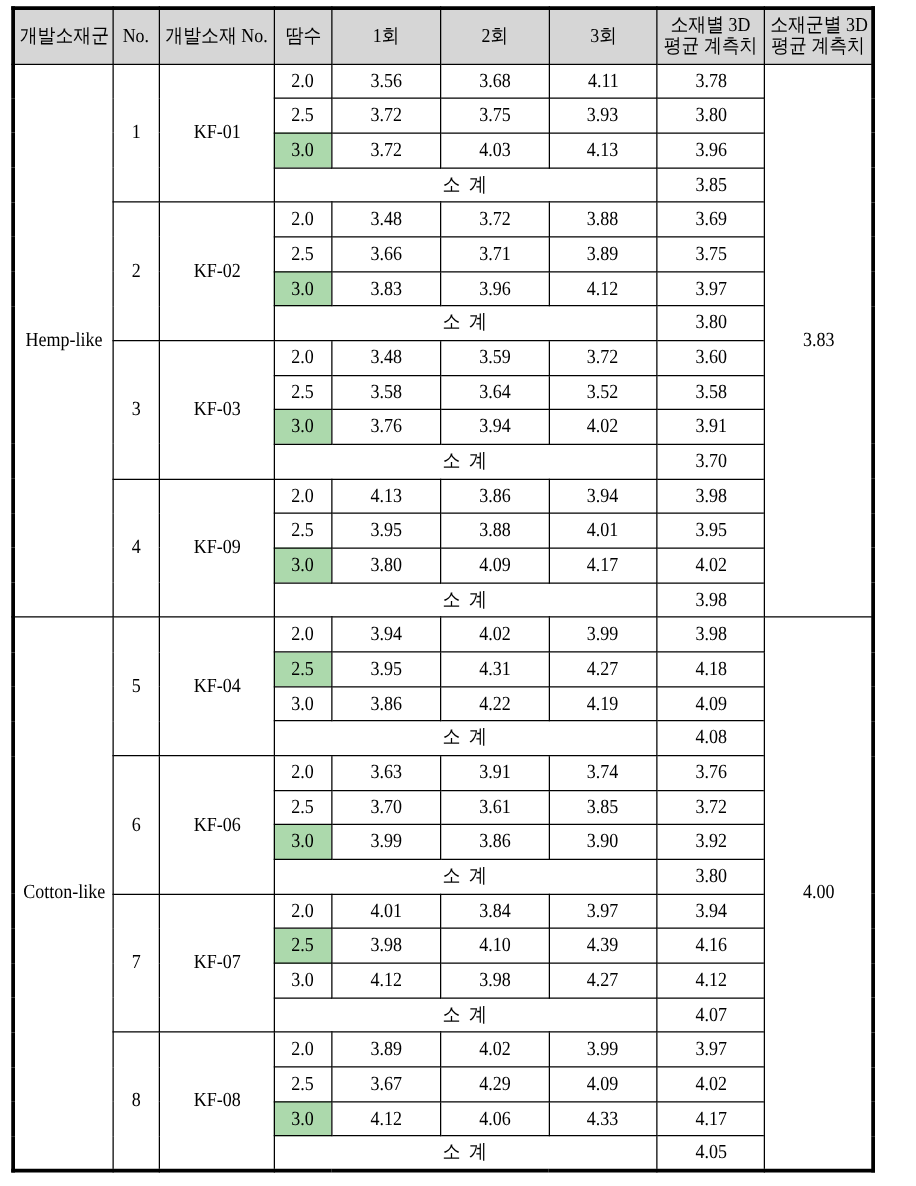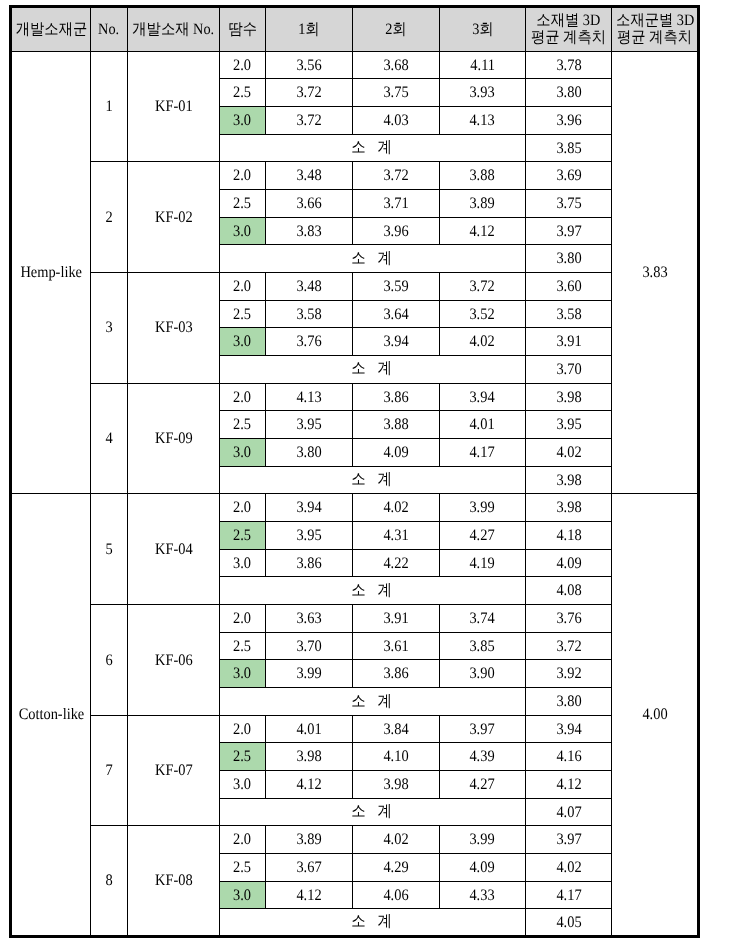--- a/index.html
+++ b/index.html
@@ -63,21 +63,21 @@
   
   .cc {
     display: inline-block;
     font-size: 16px;
     line-height: 1;
     transform: scaleX(0.9) translateY(0.6px);
     transform-origin: 50% 50%;
     white-space: nowrap;
   }
   tr.hrow .cc { font-size: 15.8px; transform: scaleX(0.905) translateY(0.8px); }
-  .subtotal-label { letter-spacing: 0.12em; font-family: Liberation Mono, monospace; }
+  .subtotal-label { letter-spacing: 0.12em; }
   table.grid { border: 3px solid #000; }
 </style>
 </head>
 <body>
 
 <div id="sheet">
   <table class="grid" id="grid">
     <colgroup>
       <col class="w0">
         <col class="w1">

